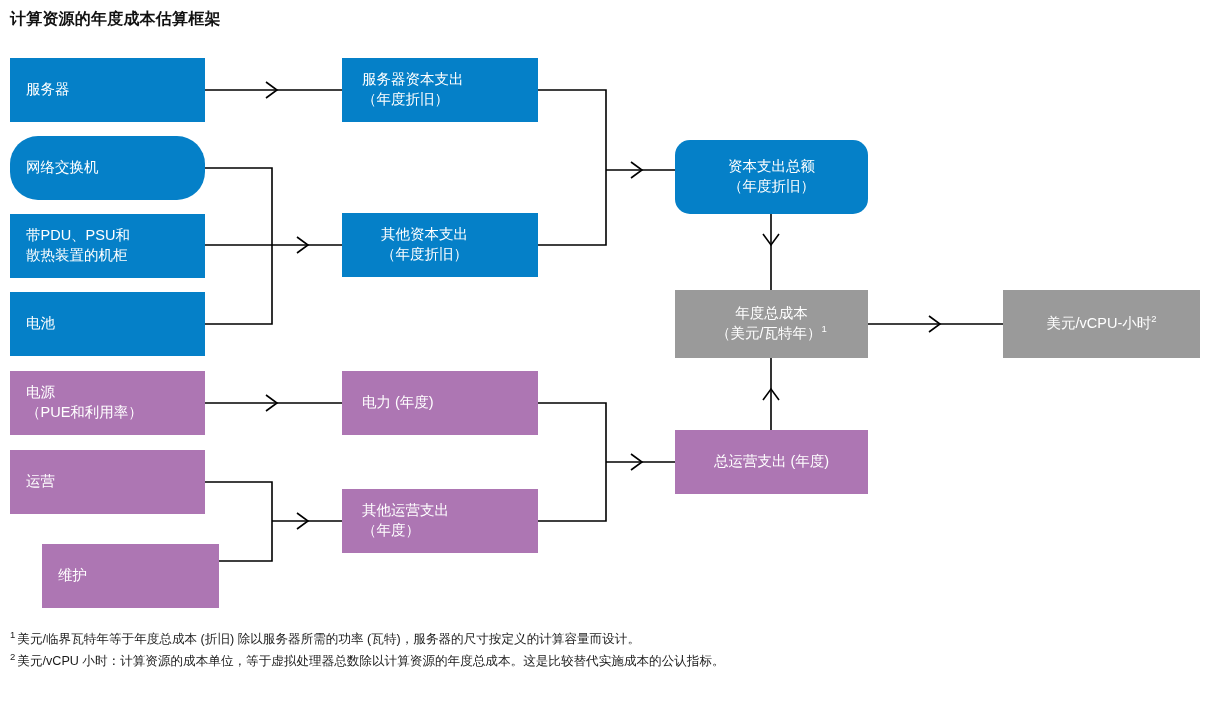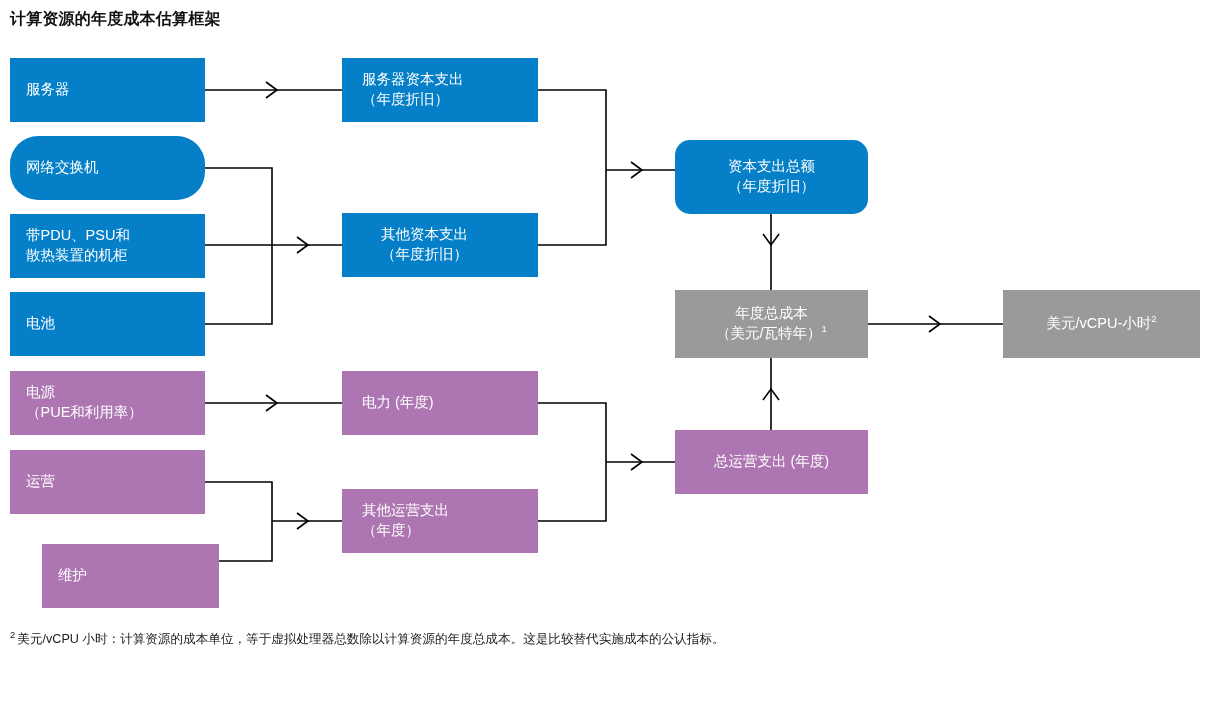--- a/index.html
+++ b/index.html
@@ -169,15 +169,18 @@
 <div class="node purple ctr" style="left:675px;top:430px;width:193px;height:64px;">
   <span class="ln">总运营支出 (年度)</span>
 </div>
 
 <div class="node gray ctr" style="left:1003px;top:290px;width:197px;height:68px;">
   <span class="ln"><span>美元/vCPU-小时</span><sup>2</sup></span>
 </div>
 
 <div class="footnotes">
   <div>
+    <span class="fn-mark">1</span><span>美元/临界瓦特年等于年度总成本 (折旧) 除以服务器所需的功率 (瓦特)，服务器的尺寸按定义的计算容量而设计。</span>
+  </div>
+  <div>
     <span class="fn-mark">2</span><span>美元/vCPU 小时：计算资源的成本单位，等于虚拟处理器总数除以计算资源的年度总成本。这是比较替代实施成本的公认指标。</span>
   </div>
 </div>
 
 </body></html>

